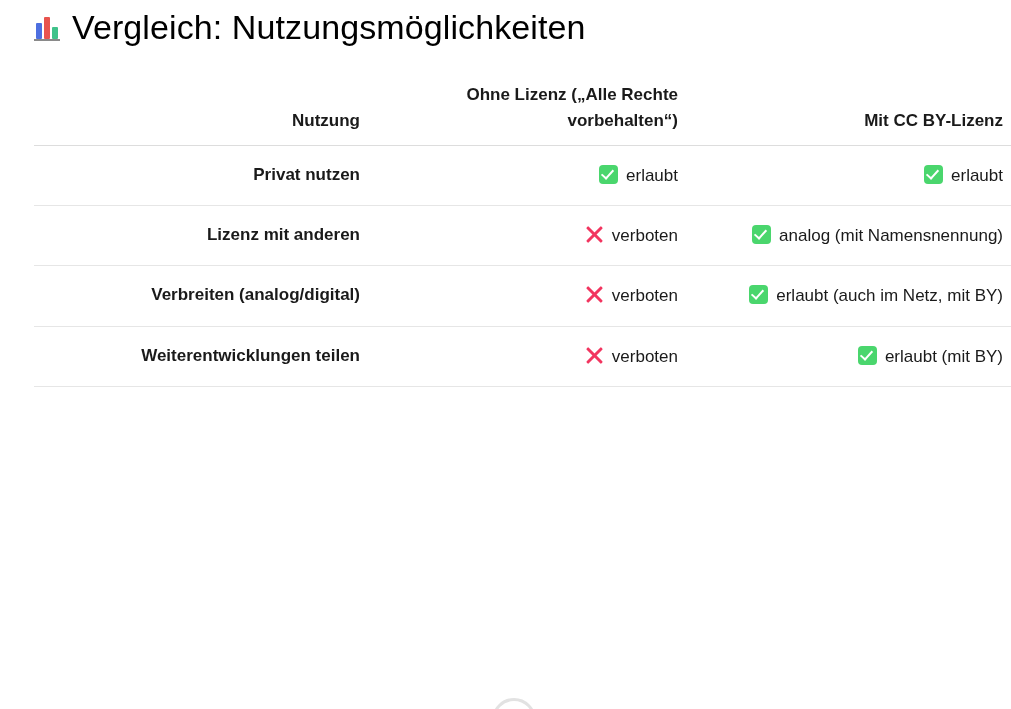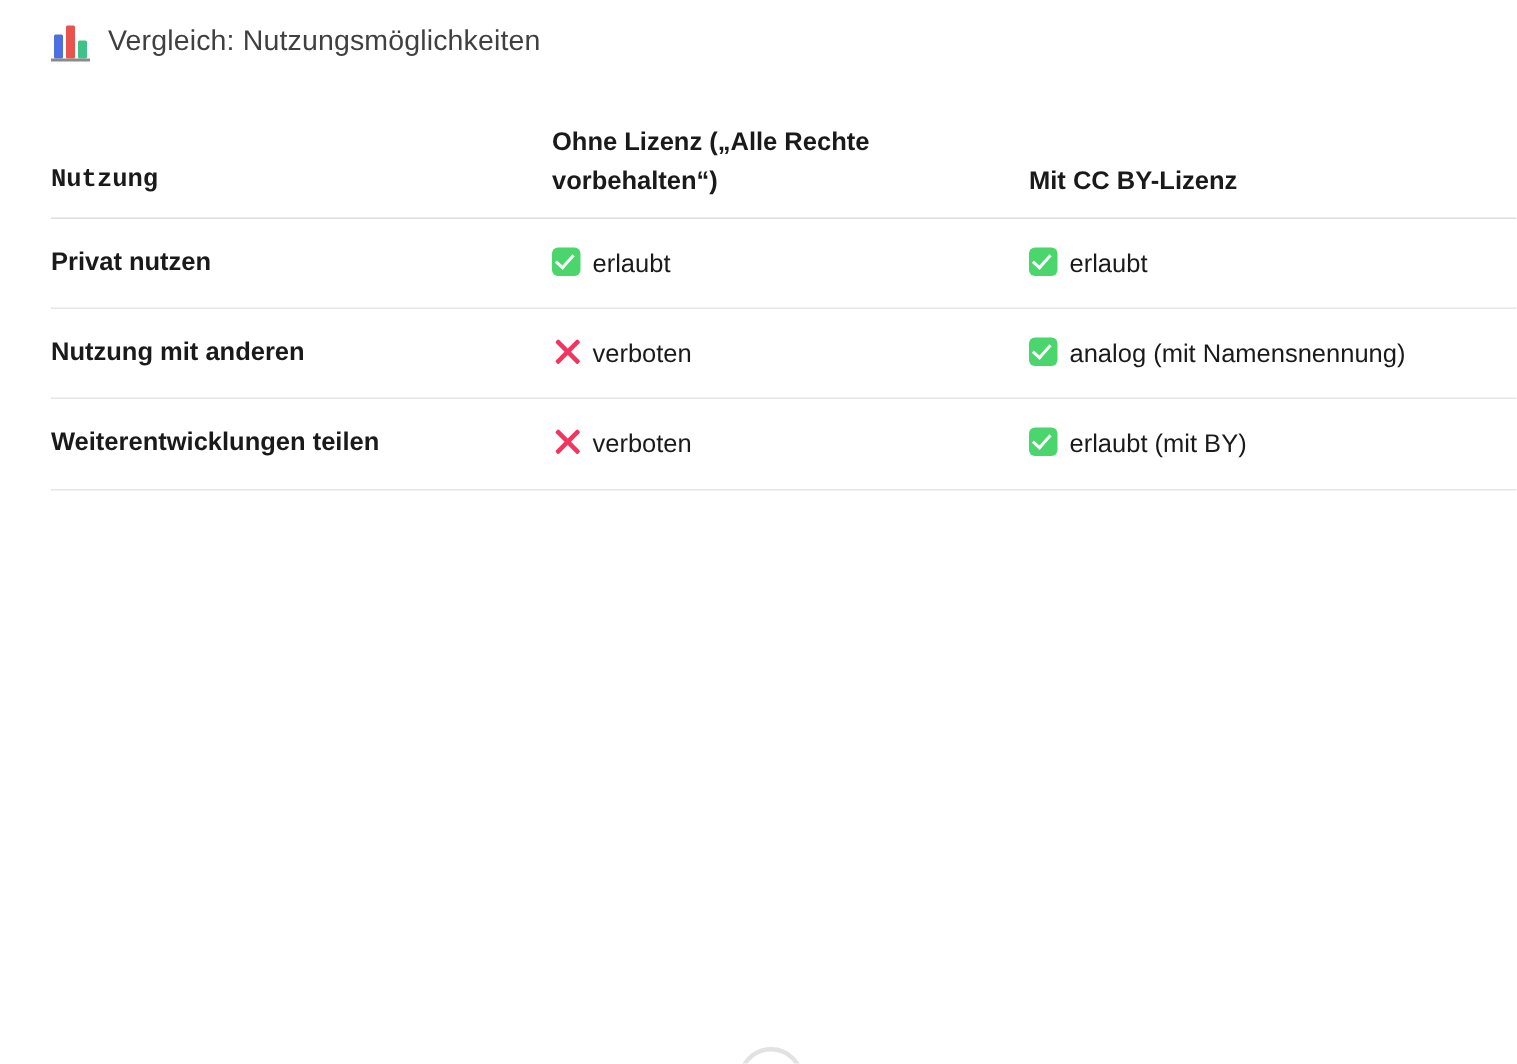--- a/index.html
+++ b/index.html
@@ -44,55 +44,55 @@
   .title-icon .b1 { left: 2px;  height: 16px; background: #4d6fe0; }
   .title-icon .b2 { left: 10px; height: 22px; background: #e8534e; }
   .title-icon .b3 { left: 18px; height: 12px; background: #3fc28a; }
   .title-icon .base {
     position: absolute;
     left: 0; bottom: 0;
     width: 26px; height: 2px;
     background: #8a8a8a;
   }
   .page-title {
-    font-size: 19px;
+    font-size: 34px;
     font-weight: 400;
     line-height: 1.1;
-    color: #404040;
+    color: #000000;
     letter-spacing: 0.1px;
   }
   table.cmp {
     width: 977px;
     border-collapse: collapse;
     margin-top: 16px;
     table-layout: fixed;
   }
   table.cmp th, table.cmp td {
-    text-align: left;
+    text-align: right;
     vertical-align: top;
     padding: 16px 8px 16px 0;
     font-size: 17px;
     line-height: 1.55;
     border-bottom: 1px solid #e6e6e6;
   }
   table.cmp thead th {
     font-weight: 700;
     vertical-align: bottom;
     padding-bottom: 10px;
     border-bottom: 1px solid #dddddd;
   }
   col.c0 { width: 334px; }
   col.c1 { width: 318px; }
   col.c2 { width: 325px; }
   td.rowhead {
     font-weight: 700;
     white-space: nowrap;
   }
   td.val, th.colhead { font-weight: 400; }
-  th.colhead.first { font-weight: 700; font-family: Liberation Mono, monospace; }
+  th.colhead.first { font-weight: 700; }
   th.colhead.second, th.colhead.third { font-weight: 700; }
   .mark {
     display: inline-block;
     width: 19px;
     height: 19px;
     margin-right: 8px;
     position: relative;
     top: 3px;
     vertical-align: baseline;
   }
@@ -165,26 +165,35 @@
       <tr>
         <td class="rowhead">Privat nutzen</td>
         <td class="val">
           <span class="mark ok"></span><span class="cell-text">erlaubt</span>
         </td>
         <td class="val">
           <span class="mark ok"></span><span class="cell-text">erlaubt</span>
         </td>
       </tr>
       <tr>
-        <td class="rowhead">Nutzung mit anderen</td>
+        <td class="rowhead">Lizenz mit anderen</td>
         <td class="val">
           <span class="mark no"></span><span class="cell-text">verboten</span>
         </td>
         <td class="val">
           <span class="mark ok"></span><span class="cell-text">analog (mit Namensnennung)</span>
+        </td>
+      </tr>
+      <tr>
+        <td class="rowhead">Verbreiten (analog/digital)</td>
+        <td class="val">
+          <span class="mark no"></span><span class="cell-text">verboten</span>
+        </td>
+        <td class="val">
+          <span class="mark ok"></span><span class="cell-text">erlaubt (auch im Netz, mit BY)</span>
         </td>
       </tr>
       <tr>
         <td class="rowhead">Weiterentwicklungen teilen</td>
         <td class="val">
           <span class="mark no"></span><span class="cell-text">verboten</span>
         </td>
         <td class="val">
           <span class="mark ok"></span><span class="cell-text">erlaubt (mit BY)</span>
         </td>

